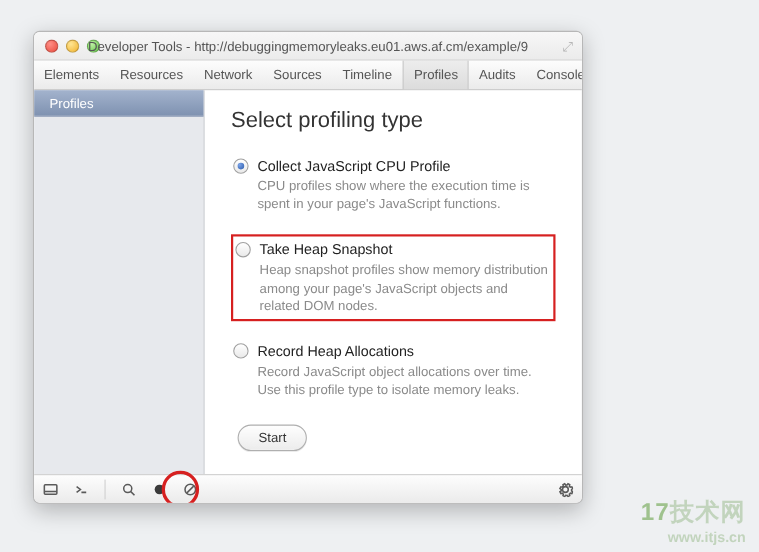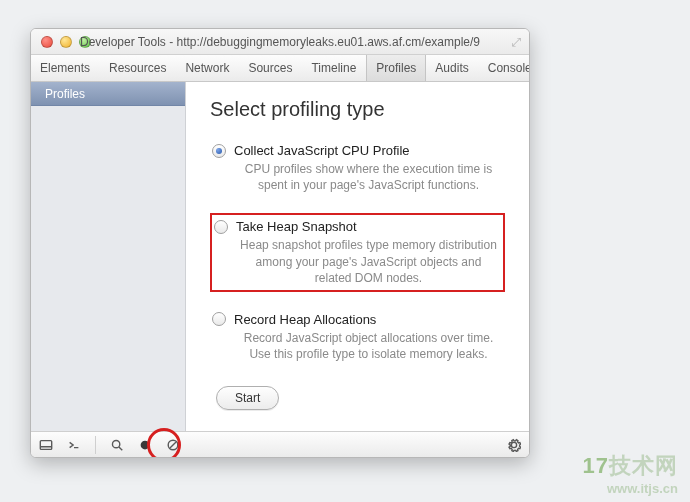--- a/index.html
+++ b/index.html
@@ -86,21 +86,21 @@
     background: linear-gradient(#a3b3cd, #7f92b1);
     border-bottom: 1px solid #7286a7;
   }
   .main {
     flex: 1;
     padding: 16px 24px 10px 24px;
     overflow: auto;
     position: relative;
   }
   .page-title { font-size: 20px; color: #333; margin-bottom: 18px; font-weight: normal; }
-  .option { margin-bottom: 16px; padding: 4px 2px; text-align: center; }
+  .option { margin-bottom: 16px; padding: 4px 2px; }
   .option.highlight { border: 2px solid #d62020; }
   .opt-head { display: flex; align-items: center; gap: 8px; }
   .radio {
     width: 14px; height: 14px; border-radius: 50%;
     border: 1px solid #a0a0a0;
     background: linear-gradient(#fff, #e9e9e9);
     position: relative; flex-shrink: 0;
   }
   .radio.selected::after {
     content: ""; position: absolute; left: 3px; top: 3px;
@@ -201,21 +201,21 @@
           <span class="opt-label">Collect JavaScript CPU Profile</span>
         </div>
         <div class="opt-desc">CPU profiles show where the execution time is spent in your page's JavaScript functions.</div>
       </div>
 
       <div class="option highlight">
         <div class="opt-head">
           <span class="radio"></span>
           <span class="opt-label">Take Heap Snapshot</span>
         </div>
-        <div class="opt-desc">Heap snapshot profiles type memory distribution among your page's JavaScript objects and related DOM nodes.</div>
+        <div class="opt-desc">Heap snapshot profiles show memory distribution among your page's JavaScript objects and related DOM nodes.</div>
       </div>
 
       <div class="option">
         <div class="opt-head">
           <span class="radio"></span>
           <span class="opt-label">Record Heap Allocations</span>
         </div>
         <div class="opt-desc">Record JavaScript object allocations over time. Use this profile type to isolate memory leaks.</div>
       </div>
 

